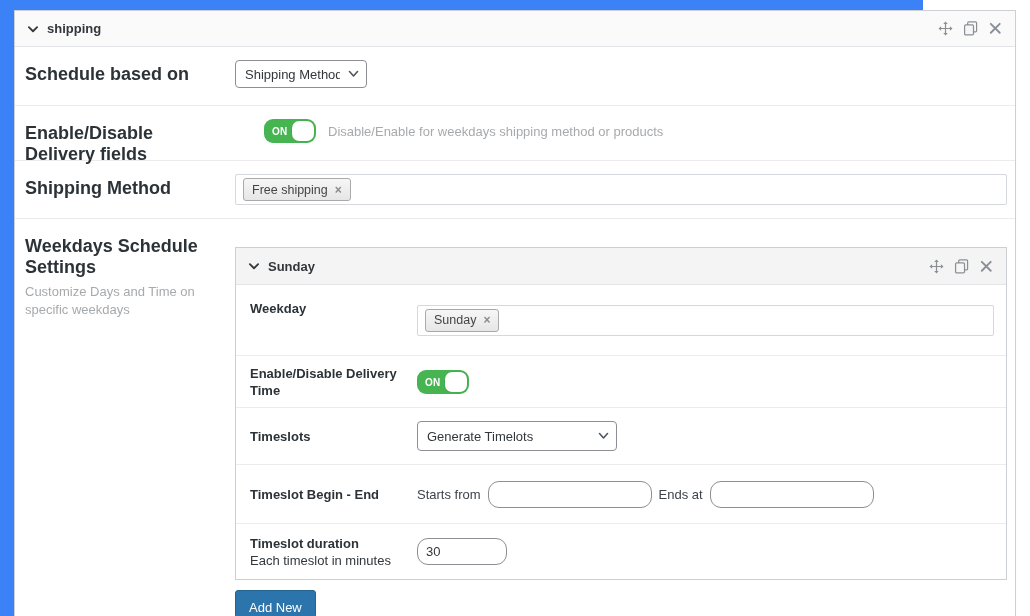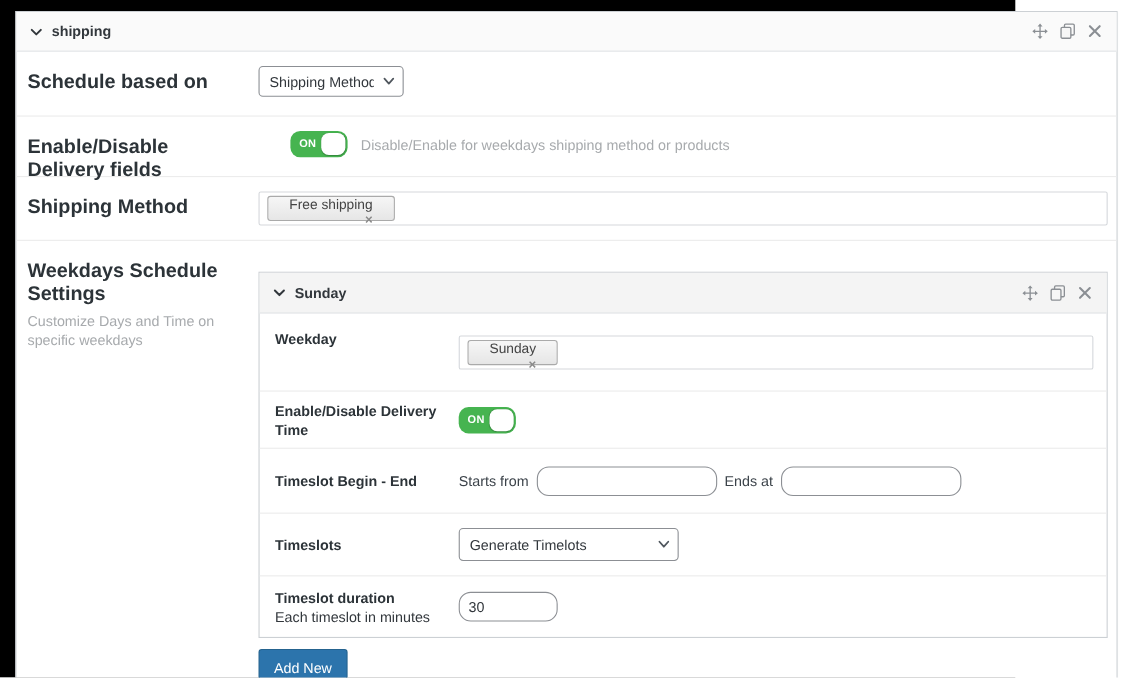--- a/index.html
+++ b/index.html
@@ -1,19 +1,19 @@
 <!DOCTYPE html>
 <html><head>
 <meta charset="utf-8">
 <style>
   * { box-sizing: border-box; margin: 0; padding: 0; }
   html,body { width: 1030px; height: 616px; background: #fff;
     font-family: "Liberation Sans", sans-serif; font-size: 13px; color: #32373c; }
 
-  .page { position: relative; width: 923px; height: 616px; background:#000000; }
+  .page { position: relative; width: 923px; height: 616px; background:#3b82f6; }
 
   .postbox {
     position: absolute; left: 14px; top: 10px; width: 1002px;
     background: #fff; border: 1px solid #ccd0d4;
     box-shadow: 0 1px 1px rgba(0,0,0,.04);
     display: flex; flex-direction: column;
   }
   .postbox-header {
     height: 36px; background: #fafafa; border-bottom: 1px solid #e2e4e7;
     display: flex; align-items: center; padding: 0 12px;
@@ -54,24 +54,24 @@
     color: #fff; font-size: 10px; font-weight: bold; letter-spacing: .3px; }
   .toggle .knob { position: absolute; right: 2px; top: 2px; width: 22px; height: 20px;
     background: #fff; border-radius: 7px; box-shadow: 0 0 1px rgba(0,0,0,.25); }
 
   .toggle-line { display: flex; align-items: center; gap: 12px; }
   .toggle-desc { color: #a7aaad; font-size: 13px; }
 
   
   .tag-input { width: 100%; height: 31px; background: #fff; border: 1px solid #d5d8dc;
     border-radius: 2px; padding: 3px 4px; display: flex; align-items: center; cursor: text; }
-  .chip { display: inline-flex; align-items: flex-end; height: 23px; padding: 0 19px;
+  .chip { display: inline-flex; align-items: center; height: 23px; padding: 0 8px;
     background: linear-gradient(180deg, #f6f6f6, #e6e6e6);
     border: 1px solid #aaa; border-radius: 3px; font-size: 12.5px; color: #444;
-    margin-left: 3px; white-space: nowrap; flex-direction: column; }
+    margin-left: 3px; white-space: nowrap; }
   .chip .chip-x { margin-left: 7px; color: #8a8a8a; font-weight: bold; font-size: 12px; cursor: pointer; }
 
   
   .subpanel { margin-top: 28px; border: 1px solid #ccd0d4; background: #fff; }
   .subpanel-header { height: 37px; background: #f4f4f4; border-bottom: 1px solid #e2e4e7;
     display: flex; align-items: center; padding: 0 12px; }
   .subpanel .row { padding-right: 12px; }
   .sub-label-col { width: 181px; flex: 0 0 181px; padding: 16px 10px 0 14px; }
   .sub-label-col .lbl { font-weight: bold; color: #2c3338; line-height: 1.3; }
   .sub-value-col { flex: 1; min-width: 0; display: flex; align-items: center; }
@@ -237,50 +237,50 @@
               <div class="lbl">Enable/Disable Delivery Time</div>
             </div>
             <div class="sub-value-col">
               <span class="toggle">
                 <span class="on-txt">ON</span>
                 <span class="knob"></span>
               </span>
             </div>
           </div>
 
-          <div class="row srow-beginend">
-            <div class="sub-label-col" style="padding-top:22px">
-              <div class="lbl">Timeslot Begin - End</div>
-            </div>
-            <div class="sub-value-col">
-              <div class="inline-fields">
-                <span class="inline-lbl">Starts from</span>
-                <input type="text" class="inp-time" value="" style="">
-                <span class="inline-lbl">Ends at</span>
-                <input type="text" class="inp-time" value="" style="">
-              </div>
-            </div>
-          </div>
-
           <div class="row srow-timeslots">
             <div class="sub-label-col" style="padding-top:21px">
               <div class="lbl">Timeslots</div>
             </div>
             <div class="sub-value-col">
               <span class="sel-wrap sel-timeslots">
                 <select>
                   <option>Generate Timelots</option>
                 </select>
                 <svg class="sel-caret" viewBox="0 0 11 11">
                     <use href="#i-caret"></use>
                   </svg>
               </span>
             </div>
           </div>
 
+          <div class="row srow-beginend">
+            <div class="sub-label-col" style="padding-top:22px">
+              <div class="lbl">Timeslot Begin - End</div>
+            </div>
+            <div class="sub-value-col">
+              <div class="inline-fields">
+                <span class="inline-lbl">Starts from</span>
+                <input type="text" class="inp-time" value="" style="">
+                <span class="inline-lbl">Ends at</span>
+                <input type="text" class="inp-time" value="" style="">
+              </div>
+            </div>
+          </div>
+
           <div class="row srow-duration">
             <div class="sub-label-col" style="padding-top:12px">
               <div class="lbl">Timeslot duration</div>
               <div class="desc">Each timeslot in minutes</div>
             </div>
             <div class="sub-value-col">
               <input type="text" class="inp-duration" value="30" style="">
             </div>
           </div>
         </div>

